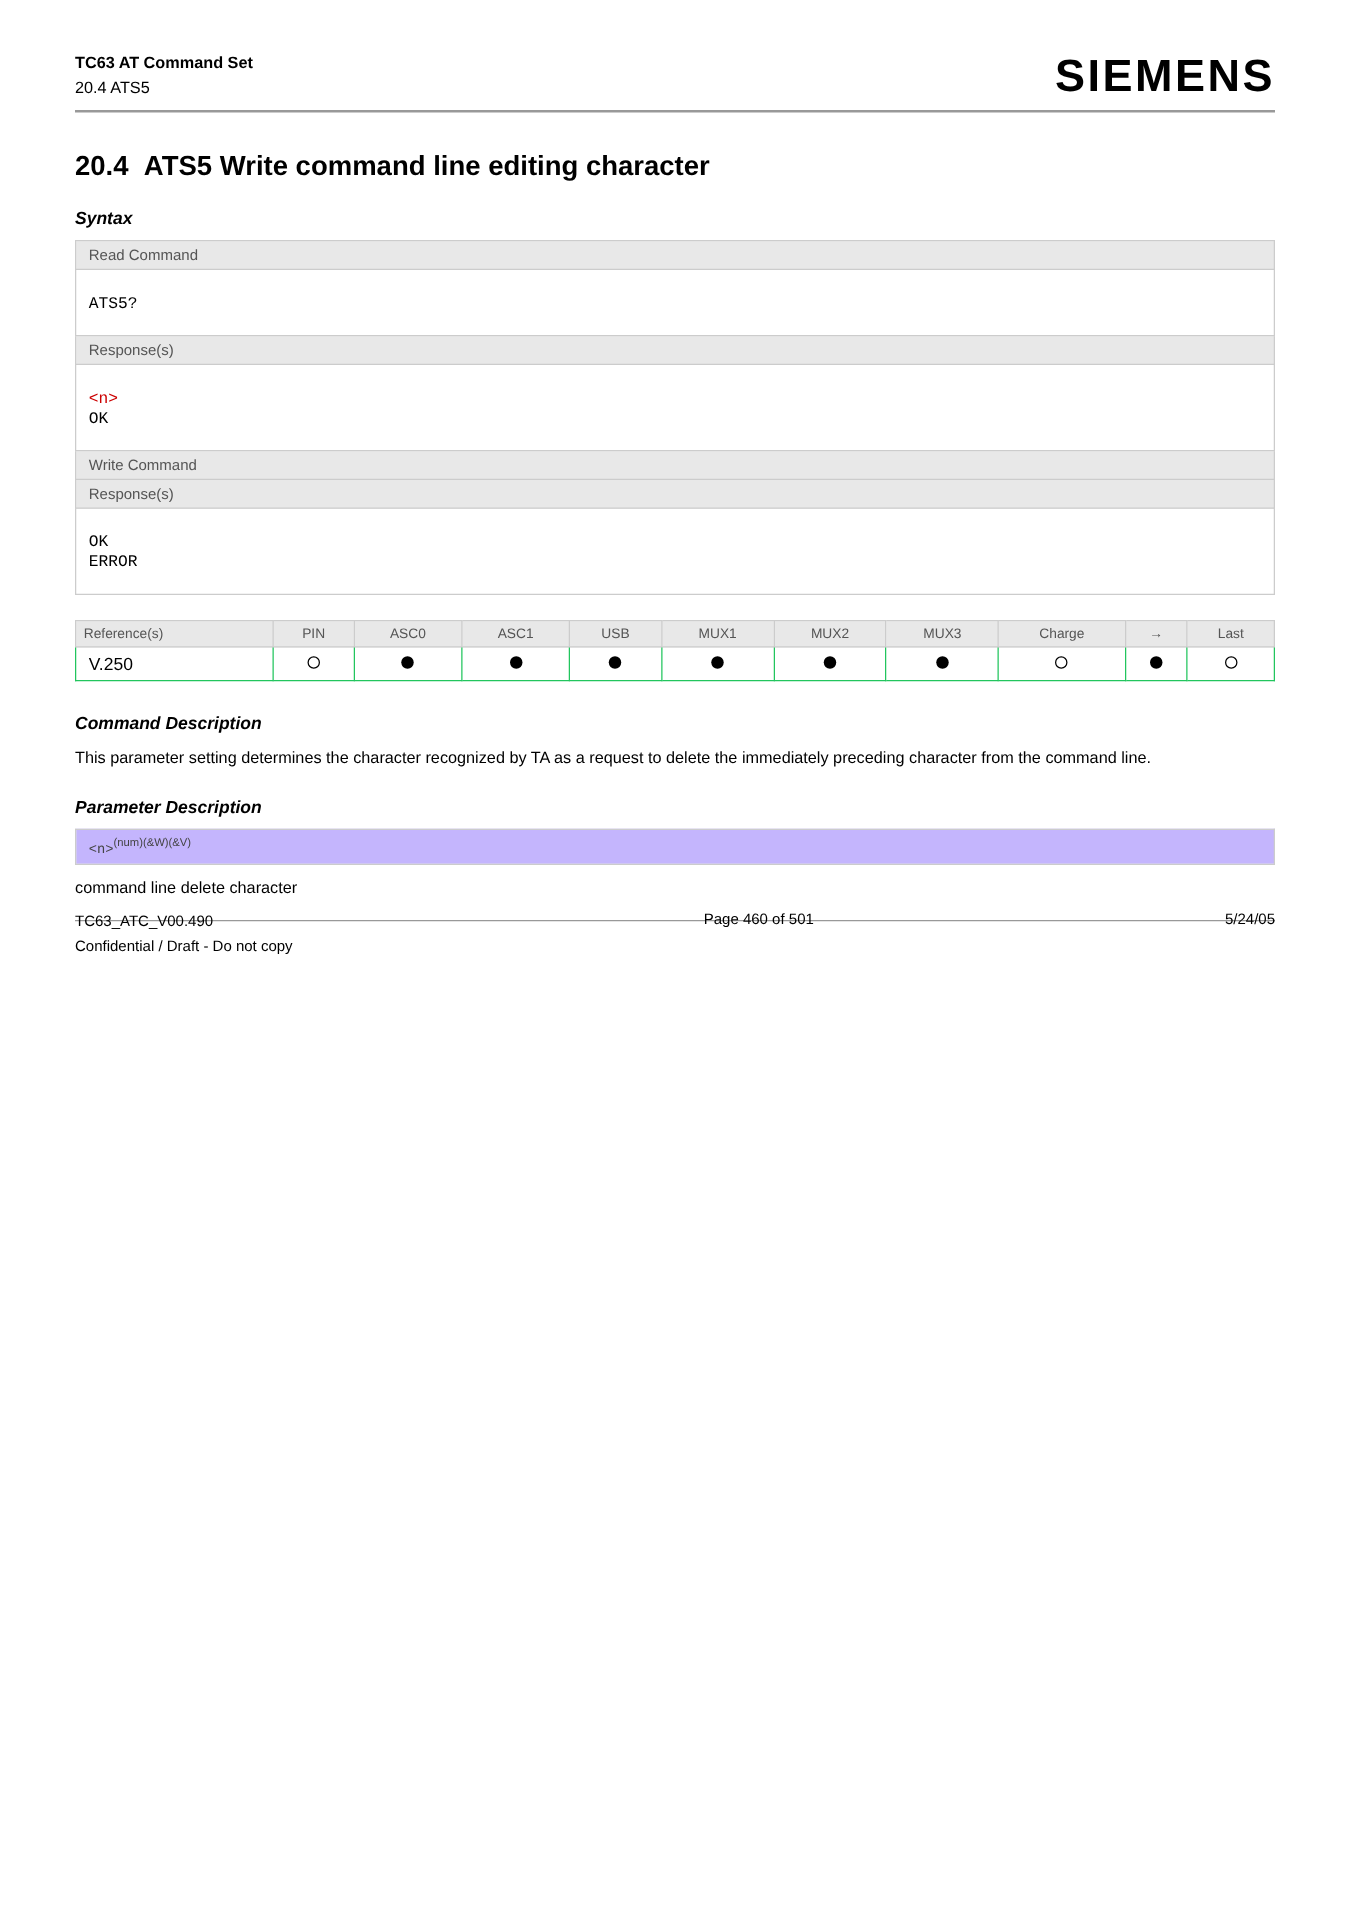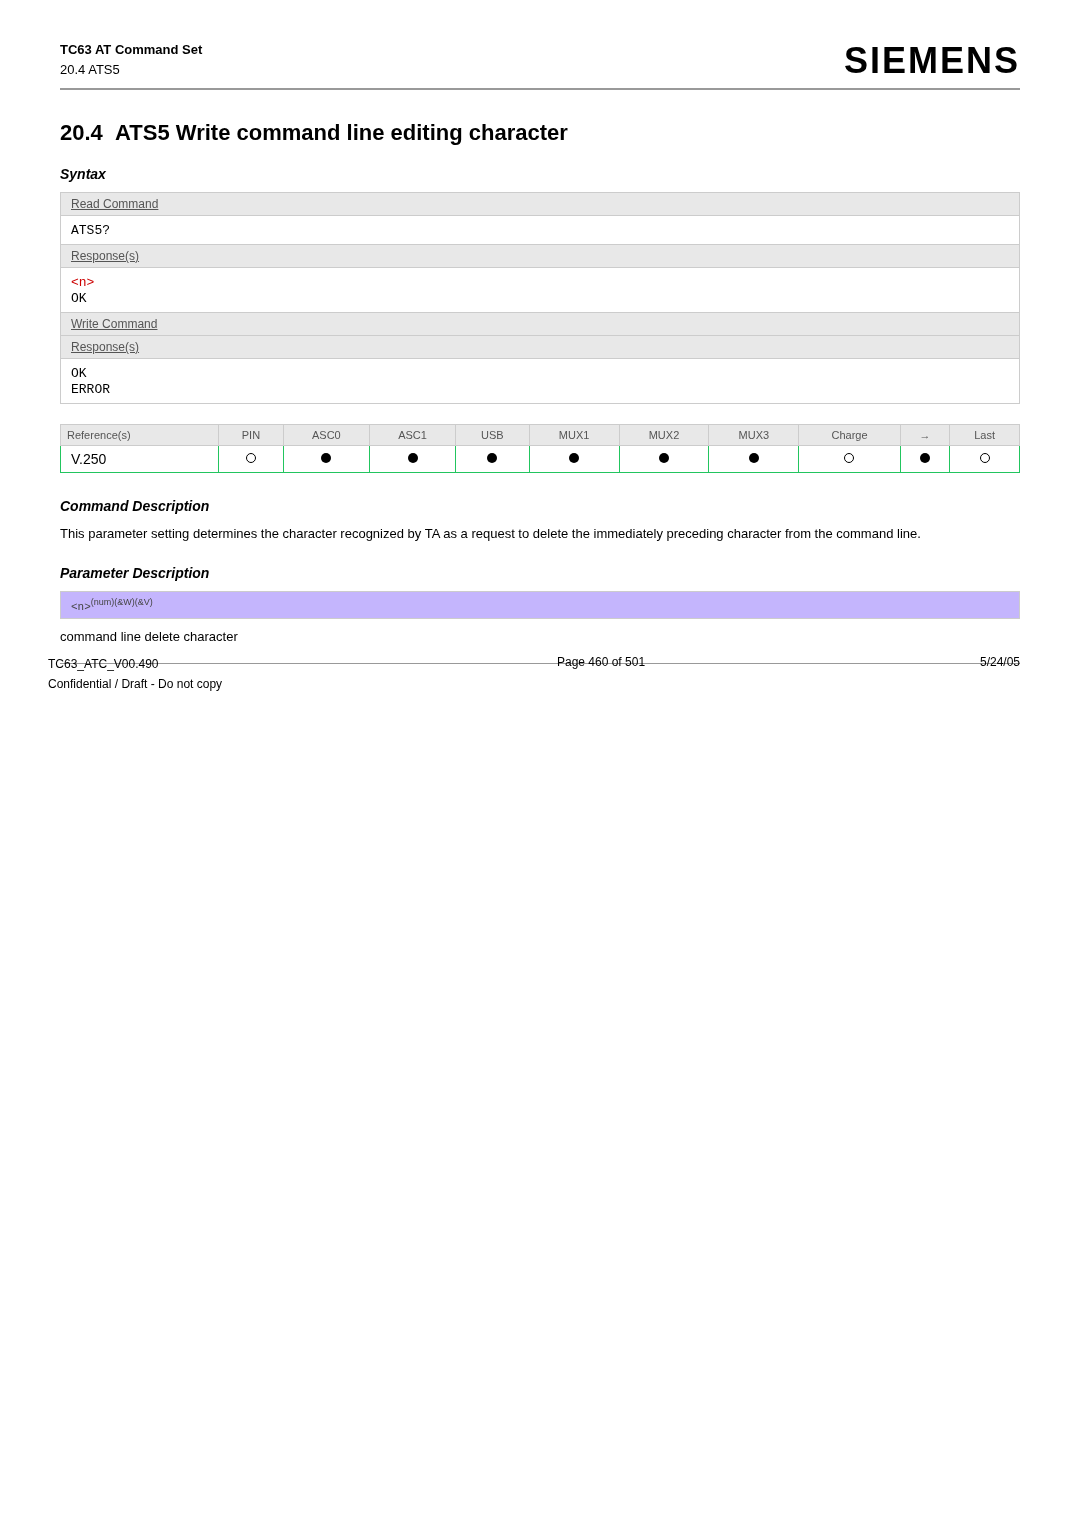--- a/index.html
+++ b/index.html
@@ -77,25 +77,24 @@
     .syntax-table td {
       border: 1px solid #ccc;
       padding: 5px 10px;
       vertical-align: top;
     }
     .syntax-table .row-header {
       background-color: #e8e8e8;
       color: #555;
       font-size: 12px;
       padding: 4px 10px;
-      text-decoration: underline;
     }
     .syntax-table .row-content {
       background-color: #fff;
-      padding: 6px 10px;
+      padding: 18px 10px;
     }
     .syntax-table .row-content code {
       font-family: 'Courier New', monospace;
       font-size: 13px;
     }
     .code-red {
       color: #cc0000;
       font-family: 'Courier New', monospace;
     }
     .code-mono {
@@ -199,21 +198,21 @@
       border: none;
       border-top: 1px solid #999;
       position: absolute;
       bottom: 60px;
       left: 60px;
       right: 60px;
     }
     .footer {
       position: absolute;
       bottom: 30px;
-      left: 48px;
+      left: 60px;
       right: 60px;
       display: flex;
       justify-content: space-between;
       font-size: 12px;
       color: #000;
     }
     .footer-left {
       line-height: 1.6;
     }
     .footer-center {

